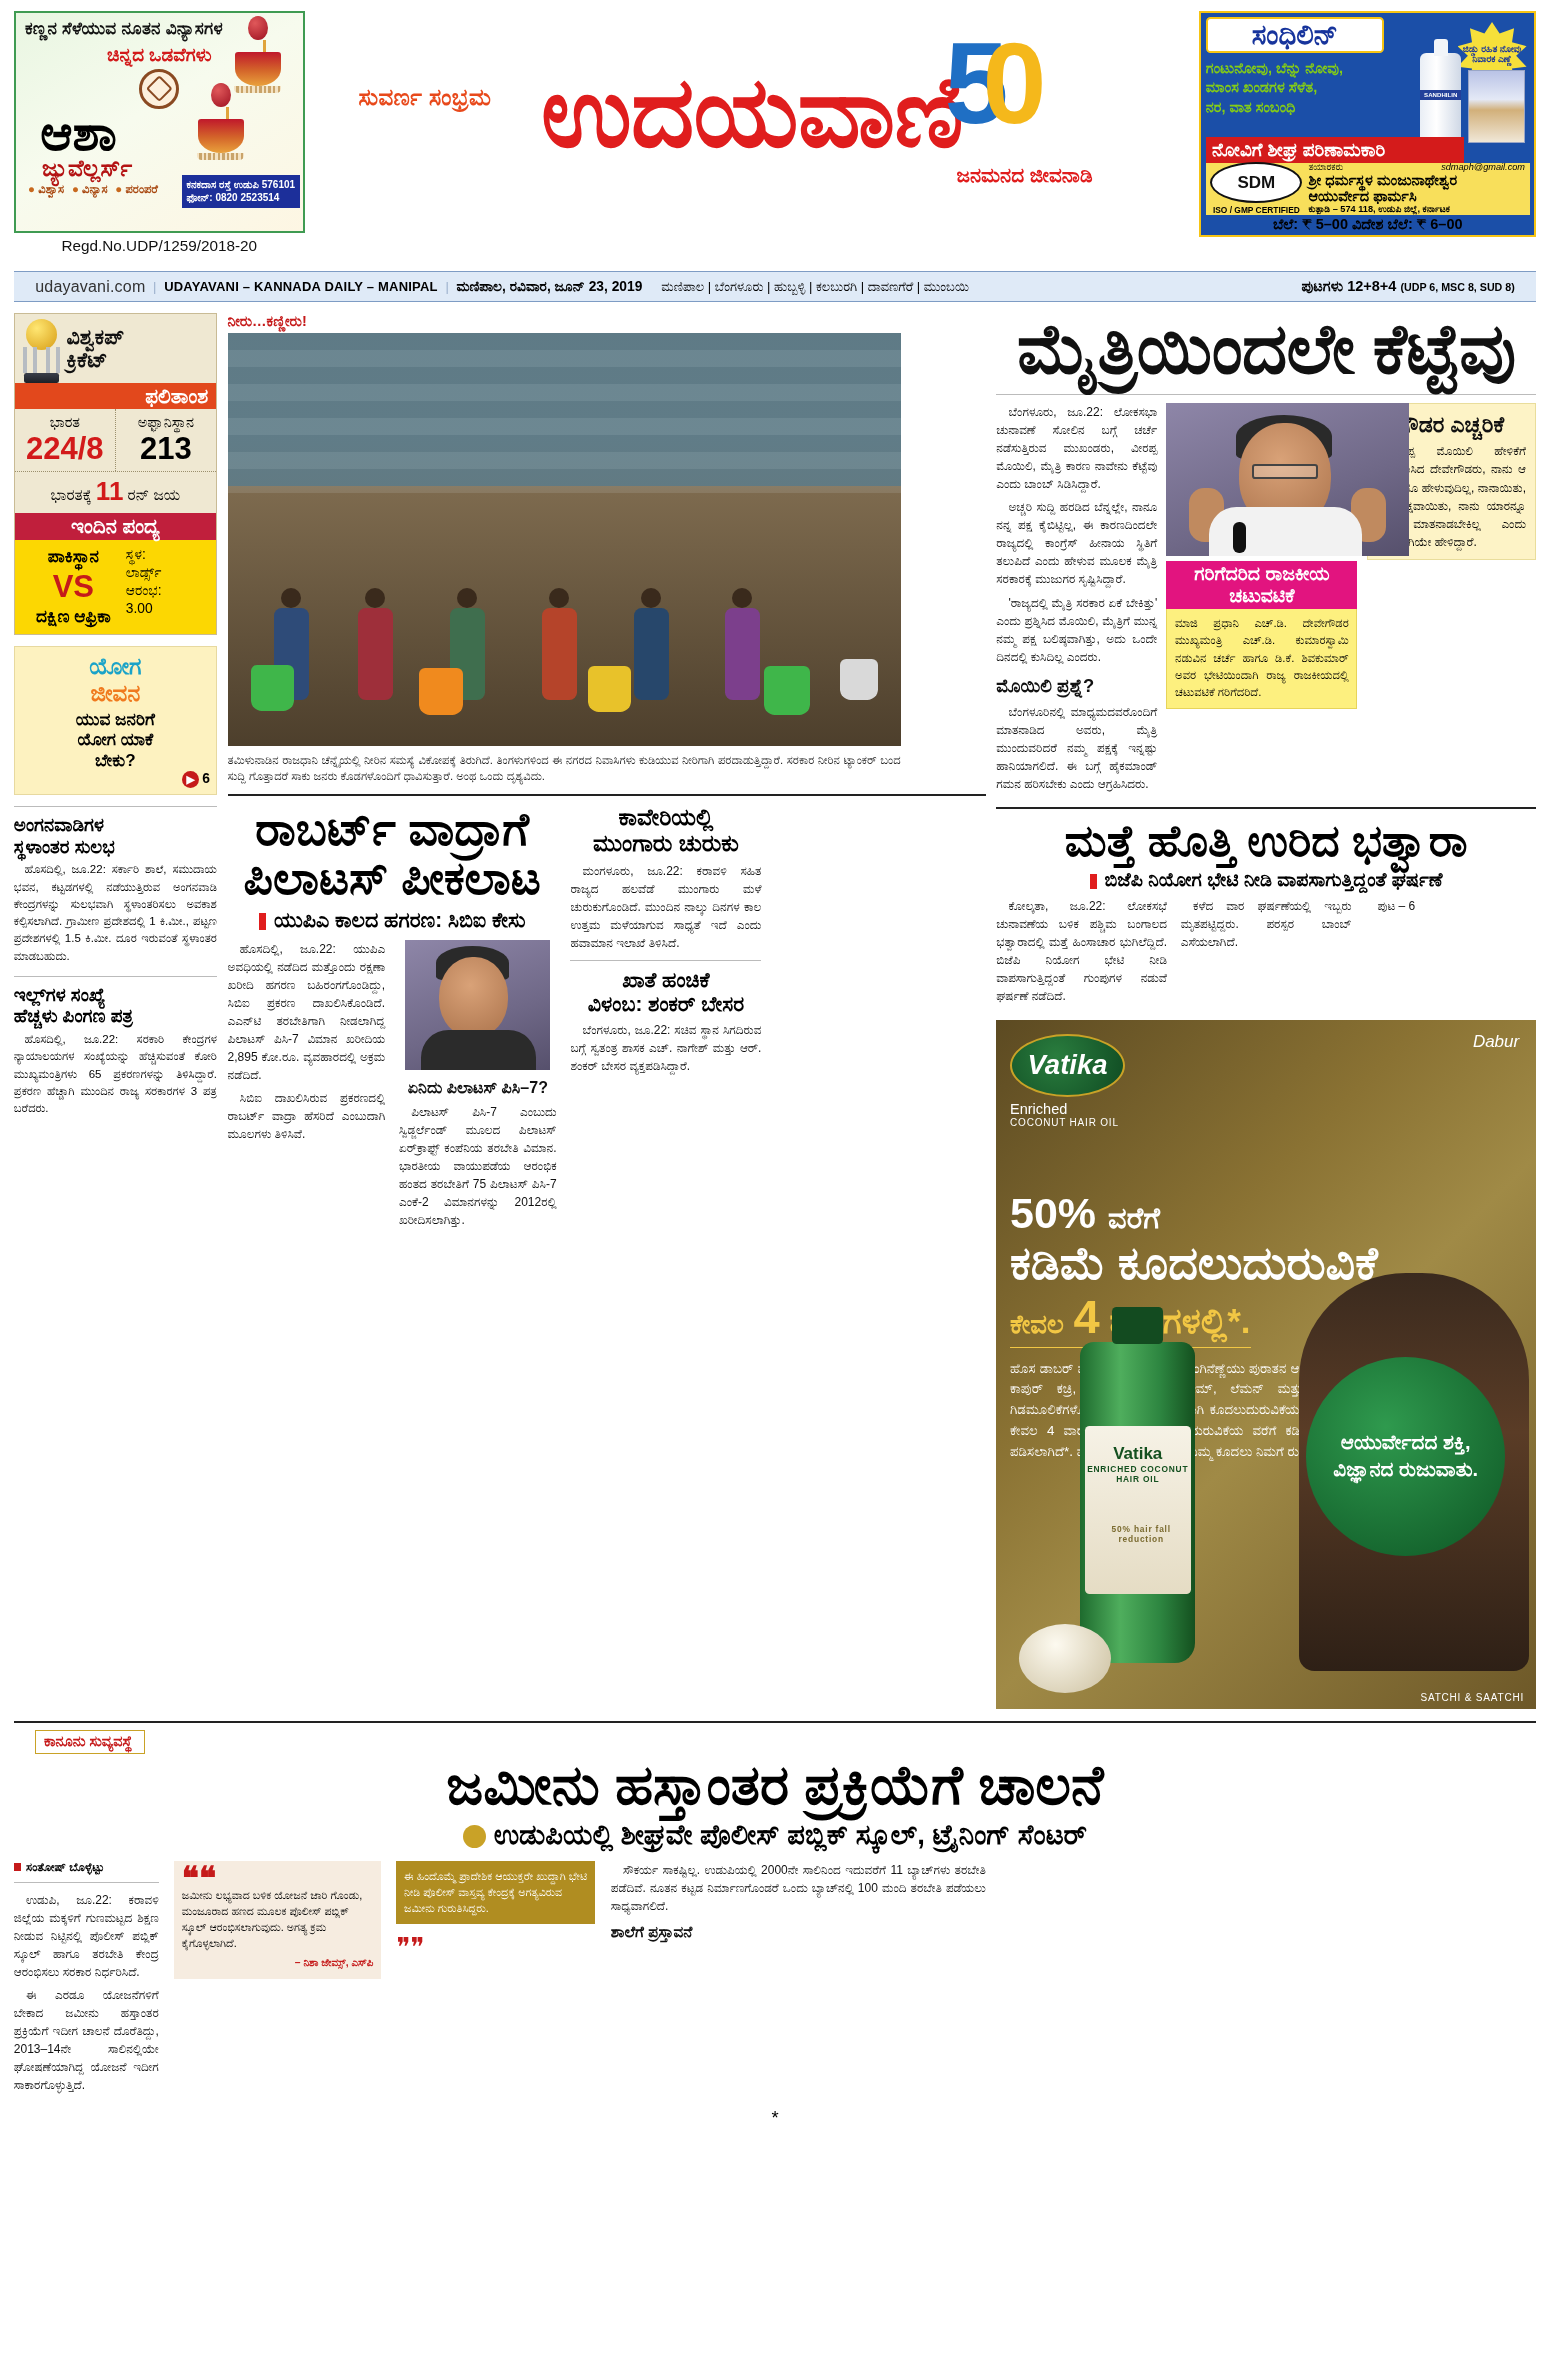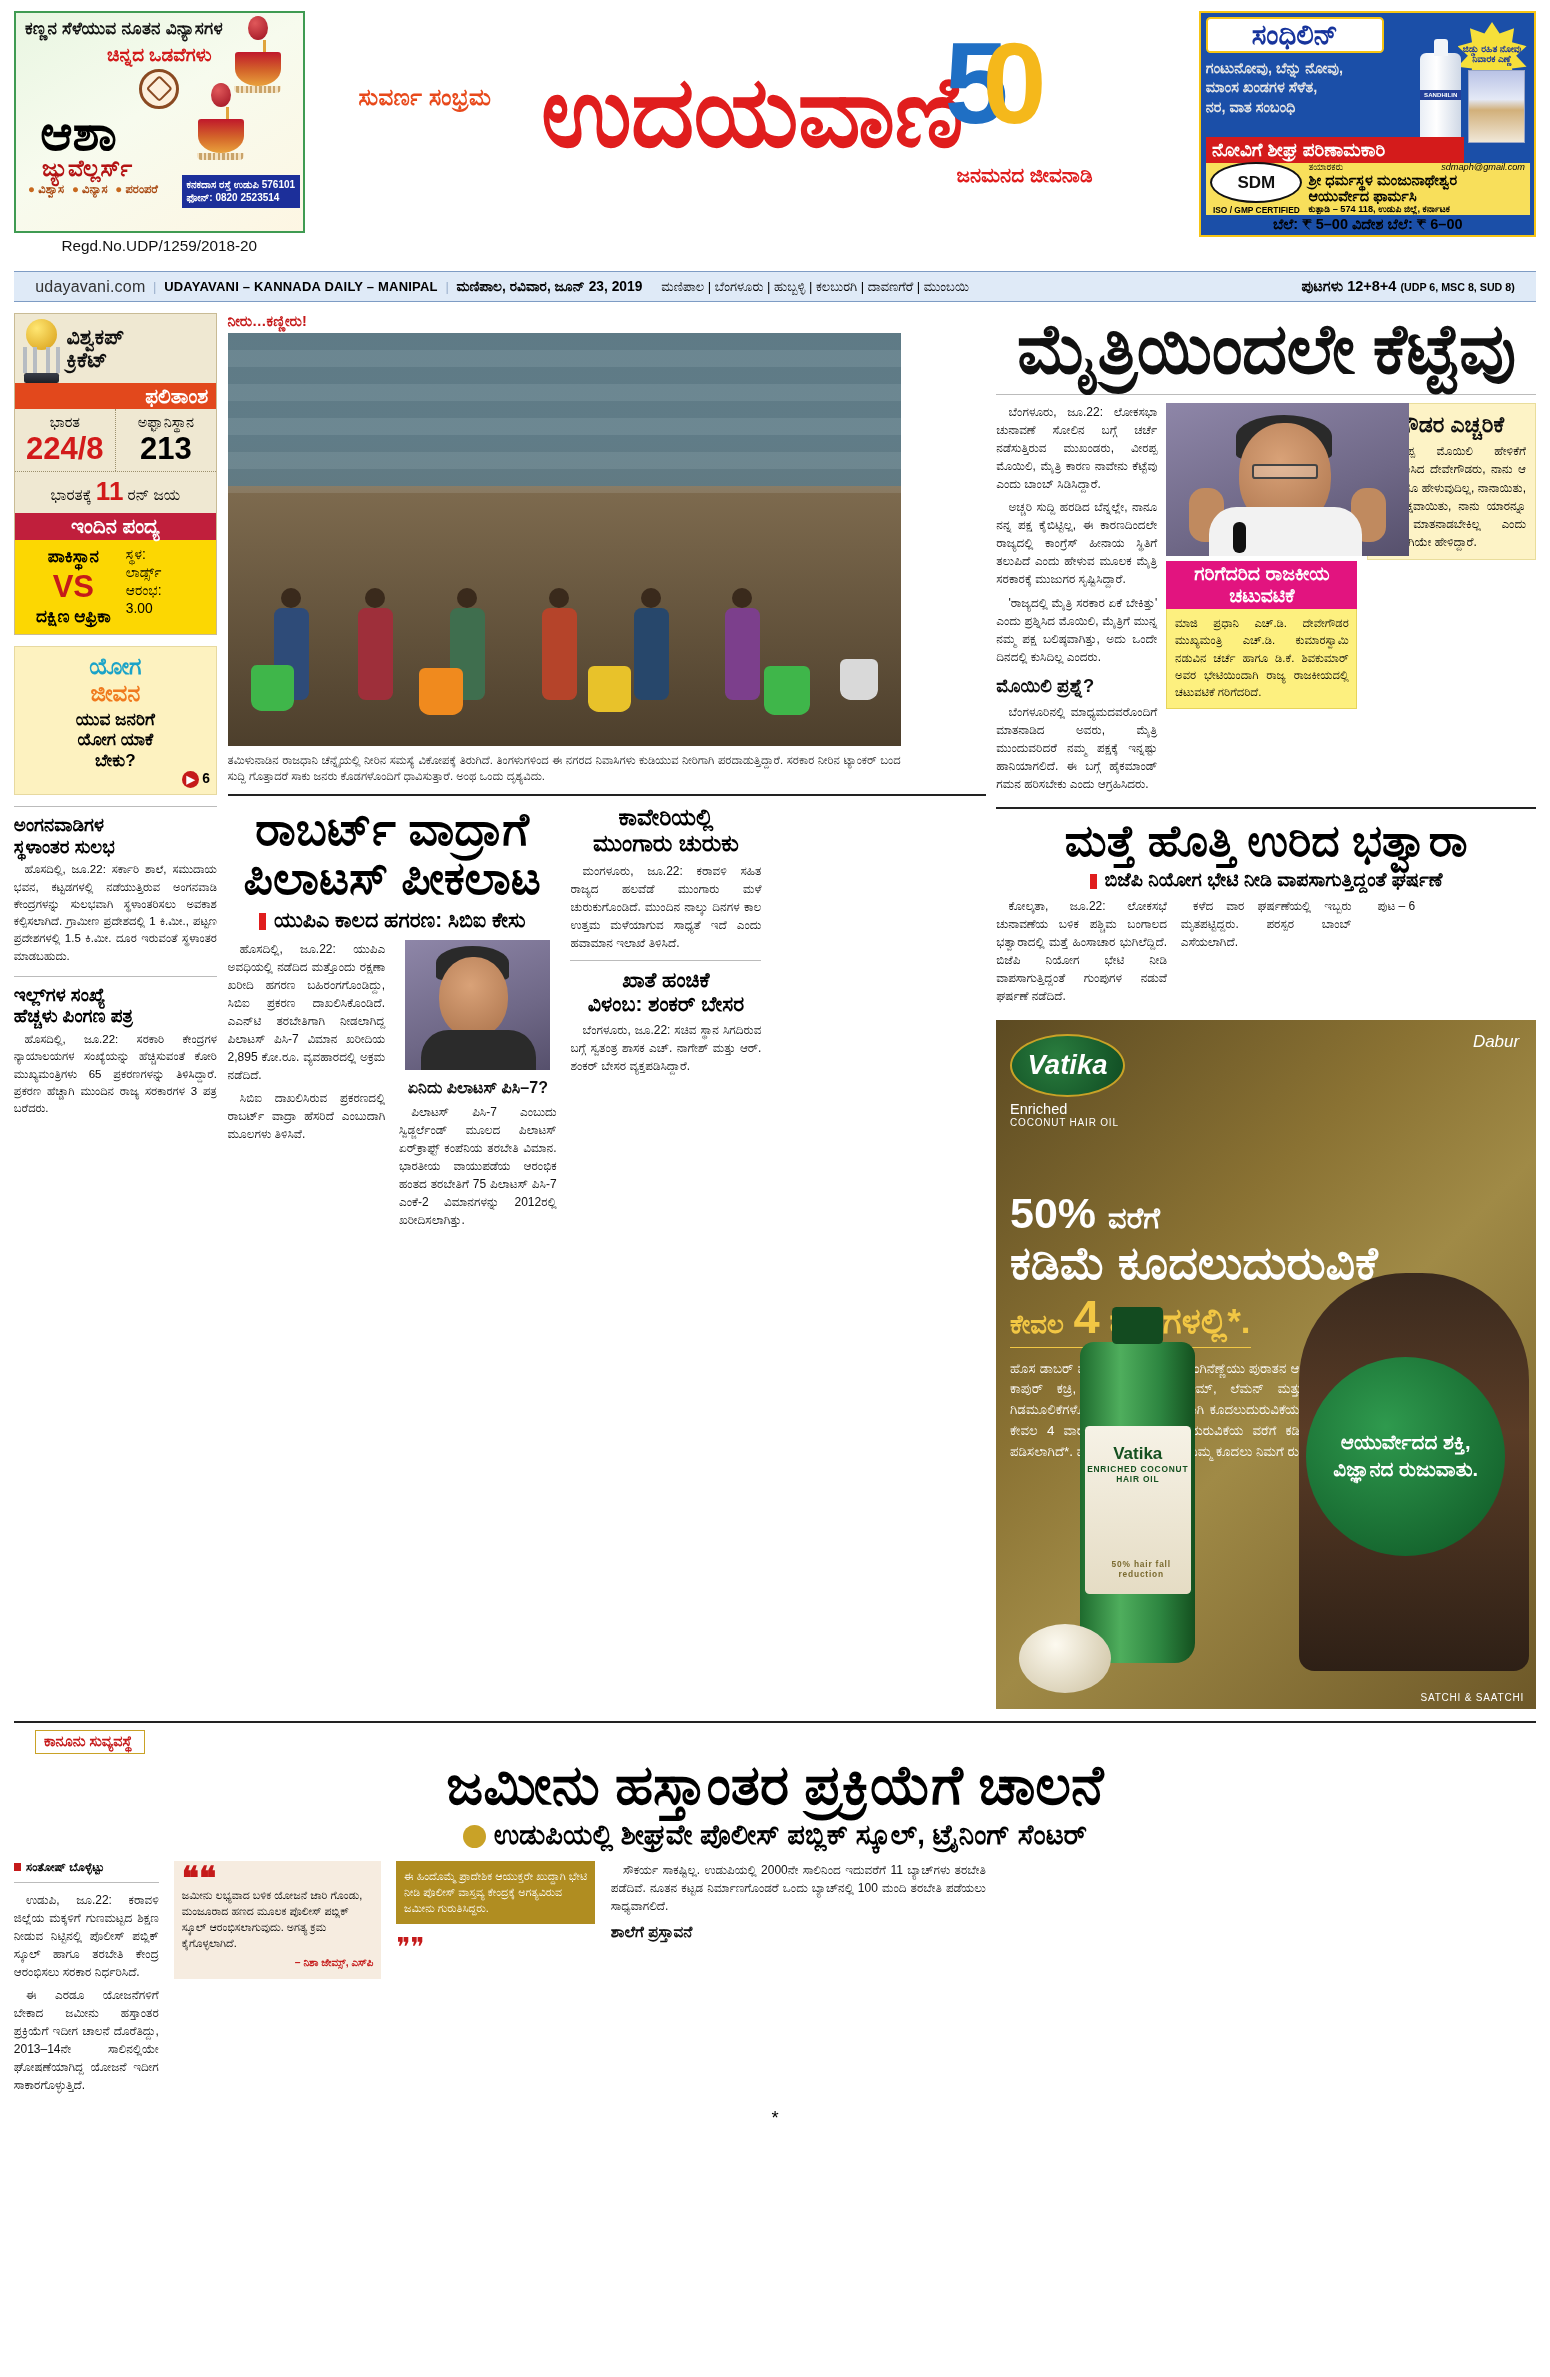--- a/index.html
+++ b/index.html
@@ -123,21 +123,21 @@
   
   .med-ad {
     width: 337px; height: 226px; background: #1b4fa8; border: 2.3px solid #f6c413;
     position: relative; overflow: hidden; padding: 4.6px;
   }
   .med-title-box {
     background: #fff; border: 2.3px solid #f6c413; border-radius: 4.6px;
     width: 178px; text-align: center; padding: 1.5px 0;
   }
   .med-title { font-size: 27.5px; font-weight: 900; color: #17349c; line-height: 1.05; }
-  .med-lines { color: #e5e5e5; font-size: 14.5px; font-weight: bold; line-height: 1.35; margin-top: 5.4px; width: 191px;}
+  .med-lines { color: #84cc16; font-size: 14.5px; font-weight: bold; line-height: 1.35; margin-top: 5.4px; width: 191px;}
   .med-red-banner {
     position: absolute; left: 4.6px; right: 70px; top: 124px;
     background: #d41b1b; color: #fff; font-size: 18.4px; font-weight: 900;
     padding: 2.3px 6.1px;
   }
   .med-bottom {
     position: absolute; left: 4.6px; right: 4.6px; bottom: 20px; top: 150px;
     background: #f8df5b; display: flex; align-items: center; padding: 2.3px 4.6px; gap: 6.1px;
   }
   .sdm-badge {
@@ -755,21 +755,21 @@
           <b>4</b>
           <span>ವಾರಗಳಲ್ಲಿ*.</span>
         </div>
         <div class="vat-body">ಹೊಸ ಡಾಬರ್ ವಾಟಿಕಾ ಸಮೃದ್ಧ ಕೂದಲ ತೆಂಗಿನೆಣ್ಣೆಯು ಪುರಾತನ ಆಯುರ್ವೇದದಿಂದ ಉತ್ತಮ ಆಫರಿಂಗ್ ಆಗಿದೆ. ಆಮ್ಲಾ, ಕಾಪುರ್ ಕಚ್ರಿ, ಹರಡ್, ಬಹೆರಾ, ನೀಮ್, ಲೆಮನ್ ಮತ್ತು ಬ್ರಾಹ್ಮಿಯಂತಹ 7 ಆಯ್ದು ಆಯುರ್ವೇದಿಕ್ ಗಿಡಮೂಲಿಕೆಗಳೊಂದಿಗೆ, ಪರಿಣಾಮಕಾರಿಯಾಗಿ ಕೂದಲುದುರುವಿಕೆಯ ವಿರುದ್ಧ ಹೋರಾಡಲು ಅಗತ್ಯವಾದ ಎಲ್ಲವೂ ಆಗಿದೆ. ಕೇವಲ 4 ವಾರಗಳಲ್ಲಿ 50% ಕೂದಲುದುರುವಿಕೆಯ ವರೆಗೆ ಕಡಿಮೆಯಾಗುತ್ತದೆಂದು ಚಿಕಿತ್ಸಾಲಯದಿಂದ ರುಜುವಾತು ಪಡಿಸಲಾಗಿದೆ*. ಹಾಗಾಗಿ, ಮುಂದೆ ಹೋಗಿ, ನಿಮ್ಮ ಕೂದಲು ನಿಮಗೆ ರುಜುವಾತು ಪಡಿಸುವುದನ್ನು ನೋಡಿ.</div>
 
         <div class="vat-bottle">
           <div class="cap"></div>
           <div class="lbl">
             <span>Vatika</span>
             <small>ENRICHED COCONUT HAIR OIL</small>
-            <small style="margin-top:75px;color:#7a6a2f;padding-left:7px;">50% hair fall reduction</small>
+            <small style="margin-top:40px;color:#7a6a2f;padding-left:7px;">50% hair fall reduction</small>
           </div>
         </div>
         <div class="vat-coco"></div>
         <div class="vat-model"></div>
         <div class="vat-green-circle">ಆಯುರ್ವೇದದ ಶಕ್ತಿ, ವಿಜ್ಞಾನದ ರುಜುವಾತು.</div>
         <div class="vat-credit">SATCHI &amp; SAATCHI</div>
       </div>
     </div>
   </div>
 

